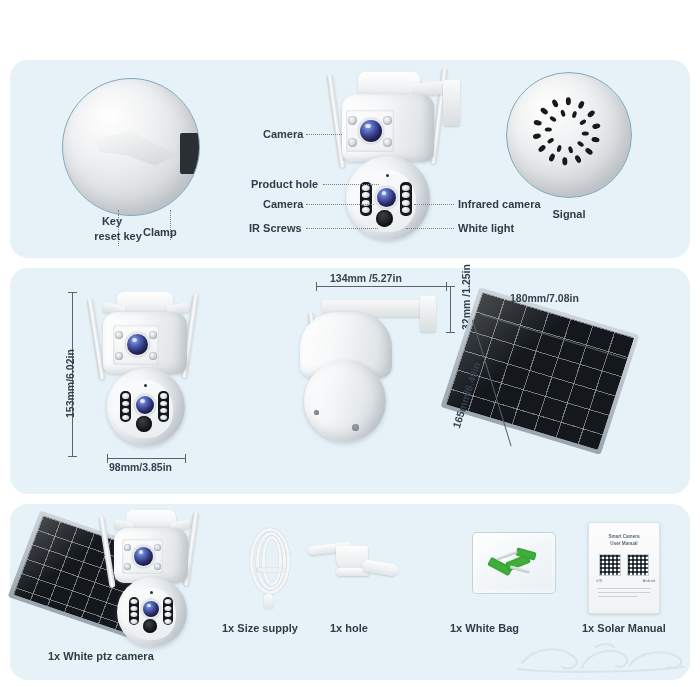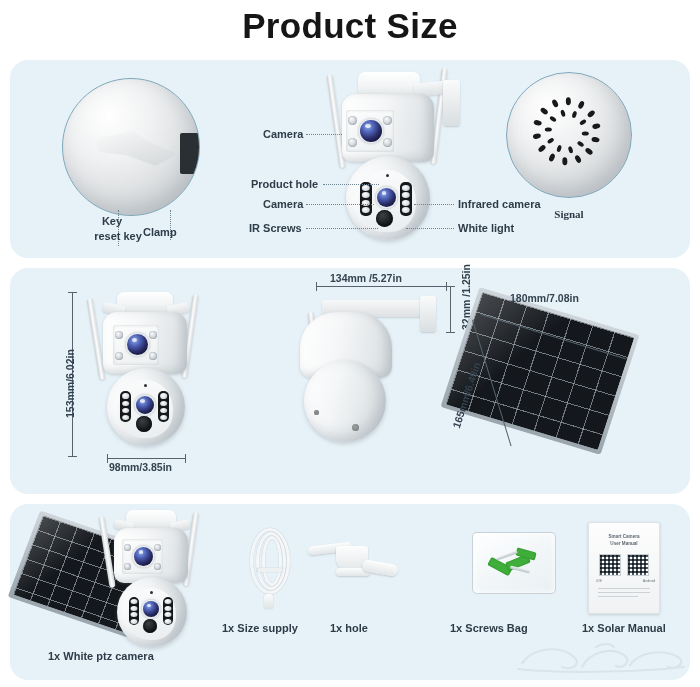--- a/index.html
+++ b/index.html
@@ -272,21 +272,20 @@
     width: 180px; height: 46px;
     opacity: .55;
     pointer-events: none;
   }
 </style>
 </head>
 <body>
 
 <div class="page">
 
-  <div class="title">Product Size</div>
 
   <div class="panel" id="panel-detail">
 
     <div class="circle" style="left:52px; top:18px; width:138px; height:138px;">
       <div class="clamp-body"></div>
       <div class="clamp-dark"></div>
     </div>
     <div class="dotline v" style="left:108px; top:150px; height:36px;"></div>
     <div class="dotline v" style="left:160px; top:150px; height:30px;"></div>
     <div class="lbl" style="left:56px; top:155px; text-align:center; width:92px;">Key</div>
@@ -314,21 +313,21 @@
           <i style="width: 4.8px; height: 7.6px; transform: translate(-35.3531px, 4.57216px) rotate(255.745deg);"></i>
           <i style="width: 4.8px; height: 7.6px; transform: translate(-35.7223px, -10.5548px) rotate(281.459deg);"></i>
           <i style="width: 4.8px; height: 7.6px; transform: translate(-29.4915px, -24.3438px) rotate(307.173deg);"></i>
           <i style="width: 4.8px; height: 7.6px; transform: translate(-17.895px, -34.0639px) rotate(332.888deg);"></i>
           <i style="width: 4.8px; height: 7.6px; transform: translate(-3.2295px, -37.7899px) rotate(358.602deg);"></i>
           <i style="width: 4.8px; height: 7.6px; transform: translate(11.6003px, -34.7837px) rotate(384.316deg);"></i>
           <i style="width: 4.8px; height: 7.6px; transform: translate(23.6572px, -25.6409px) rotate(410.031deg);"></i>
           <i style="width: 4.8px; height: 7.6px; transform: translate(30.5531px, -12.1722px) rotate(435.745deg);"></i>
         </div>
     </div>
-    <div class="lbl" style="left:496px; top:148px; width:126px; text-align:center;font-family:Liberation Serif, serif;">Signal</div>
+    <div class="lbl" style="left:496px; top:148px; width:126px; text-align:center;">Signal</div>
 
     <div class="cam" id="cam-detail" style="left:300px; top:-2px; width:180px; height:192px;">
       <div class="ant" style="left:23px; top:16px; height:94px; transform:rotate(-8deg);"></div>
       <div class="ant" style="left:126px; top:10px; height:96px; transform:rotate(7deg);"></div>
       <div class="top-cap" style="left:48px; top:14px; width:62px; height:26px;"></div>
       <div class="bracket-arm" style="left:104px; top:24px; width:36px; height:13px; transform:rotate(-6deg);"></div>
       <div class="wallplate" style="left:133px; top:22px; width:17px; height:46px;"></div>
       <div class="head" style="left:32px; top:36px; width:92px; height:68px;"></div>
       <div class="facewin" style="left:36px; top:52px; width:48px; height:42px;"></div>
       <div class="lens" style="left:50px; top:62px; width:22px; height:22px;"></div>
@@ -513,21 +512,21 @@
     <div class="lbl" style="left:320px; top:118px;">1x hole</div>
 
     <div class="bag" style="left:462px; top:28px; width:84px; height:62px;">
       <div class="poly"></div>
       <div class="anchor" style="left:16px; top:30px; width:24px; height:9px; transform:rotate(28deg);"></div>
       <div class="anchor" style="left:34px; top:26px; width:24px; height:9px; transform:rotate(-22deg);"></div>
       <div class="anchor" style="left:44px; top:18px; width:20px; height:8px; transform:rotate(16deg);"></div>
       <div class="screw" style="left:24px; top:22px; width:22px; height:3px; transform:rotate(-20deg);"></div>
       <div class="screw" style="left:38px; top:36px; width:20px; height:3px; transform:rotate(14deg);"></div>
     </div>
-    <div class="lbl" style="left:440px; top:118px;">1x Screws Bag</div>
+    <div class="lbl" style="left:440px; top:118px;">1x White Bag</div>
 
     <div class="manual" style="left:578px; top:18px; width:72px; height:92px;">
       <div class="sheet"></div>
       <div class="mtitle">
         <div>Smart Camera</div>
         <div>User Manual</div>
       </div>
       <div class="qr" style="left:11px; top:32px;"></div>
       <div class="qr" style="left:39px; top:32px;"></div>
       <div class="mcap" style="left:-25px; top:57px;">iOS</div>

